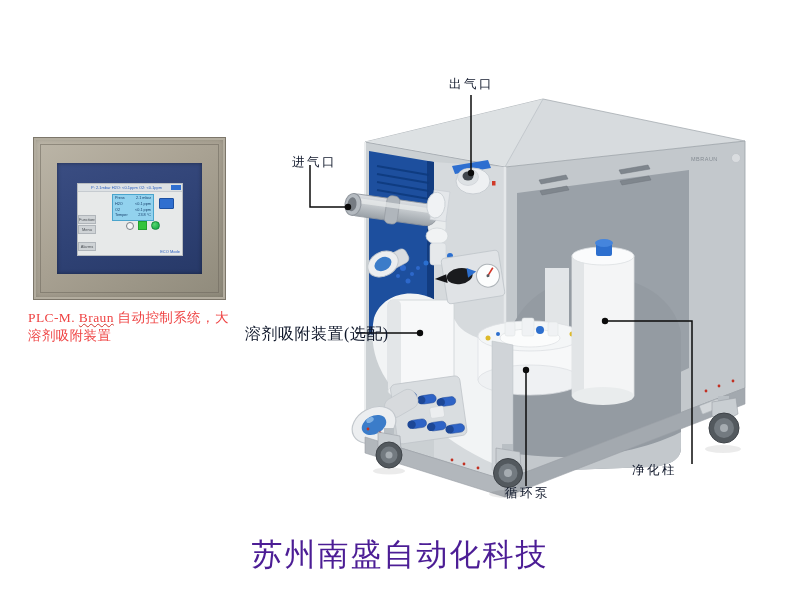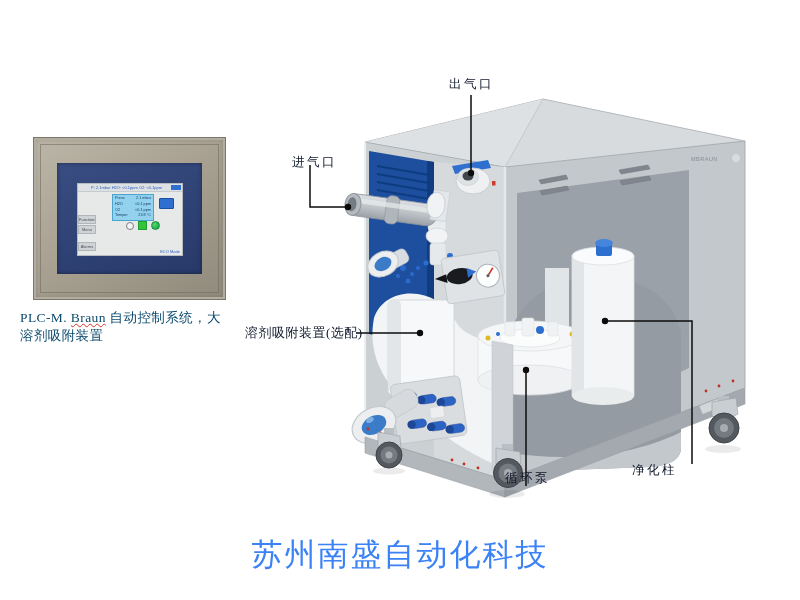--- a/index.html
+++ b/index.html
@@ -34,38 +34,38 @@
   .scr-gauge{position:absolute;left:48px;top:38px;width:8px;height:8px;border-radius:50%;
     background:#f4f5f6;border:1px solid #7a8086;box-sizing:border-box;}
   .scr-greensq{position:absolute;left:60px;top:37px;width:9px;height:9px;background:#33c43c;
     border:1px solid #23a02e;box-sizing:border-box;}
   .scr-greencirc{position:absolute;left:73px;top:37px;width:9px;height:9px;border-radius:50%;
     background:radial-gradient(circle at 35% 35%,#57d86f,#1fb04c 70%);border:1px solid #15893a;
     box-sizing:border-box;}
   .scr-footer{position:absolute;right:2px;bottom:1px;font-size:4px;color:#2a5fc0;}
 
   
-  .plc-caption{position:absolute;left:20px;top:309px;width:218px;font-size:13.5px;
-    line-height:1.32;color:#0c4a6e;letter-spacing:.4px;}
+  .plc-caption{position:absolute;left:28px;top:309px;width:218px;font-size:13.5px;
+    line-height:1.32;color:#ef4444;letter-spacing:.4px;}
   .plc-caption .brand{text-decoration:underline;text-decoration-style:wavy;
     text-decoration-color:#d0342c;text-decoration-thickness:1px;}
 
   
   .mlabel{position:absolute;font-size:12.5px;color:#0f172a;letter-spacing:2.5px;
     white-space:nowrap;}
-  .mlabel.small{font-size:13px;letter-spacing:.5px;}
+  .mlabel.small{font-size:16px;letter-spacing:.5px;}
   #label-outlet{left:449px;top:76px;}
   #label-inlet{left:292px;top:146px;margin-top:8px;}
   #label-solvent{left:245px;top:324px;}
-  #label-pump{left:505px;top:470px;}
+  #label-pump{left:505px;top:485px;}
   #label-column{left:632px;top:462px;}
 
   
   .watermark{position:absolute;left:0;top:534px;width:800px;text-align:center;
-    font-size:31px;letter-spacing:2px;color:#3b82f6;}
+    font-size:31px;letter-spacing:2px;color:#4c1d95;}
 
   svg{position:absolute;left:0;top:0;}
 </style>
 </head>
 <body>
 
 <div id="page">
 
   <svg width="800" height="600" viewBox="0 0 800 600">
     <defs>

